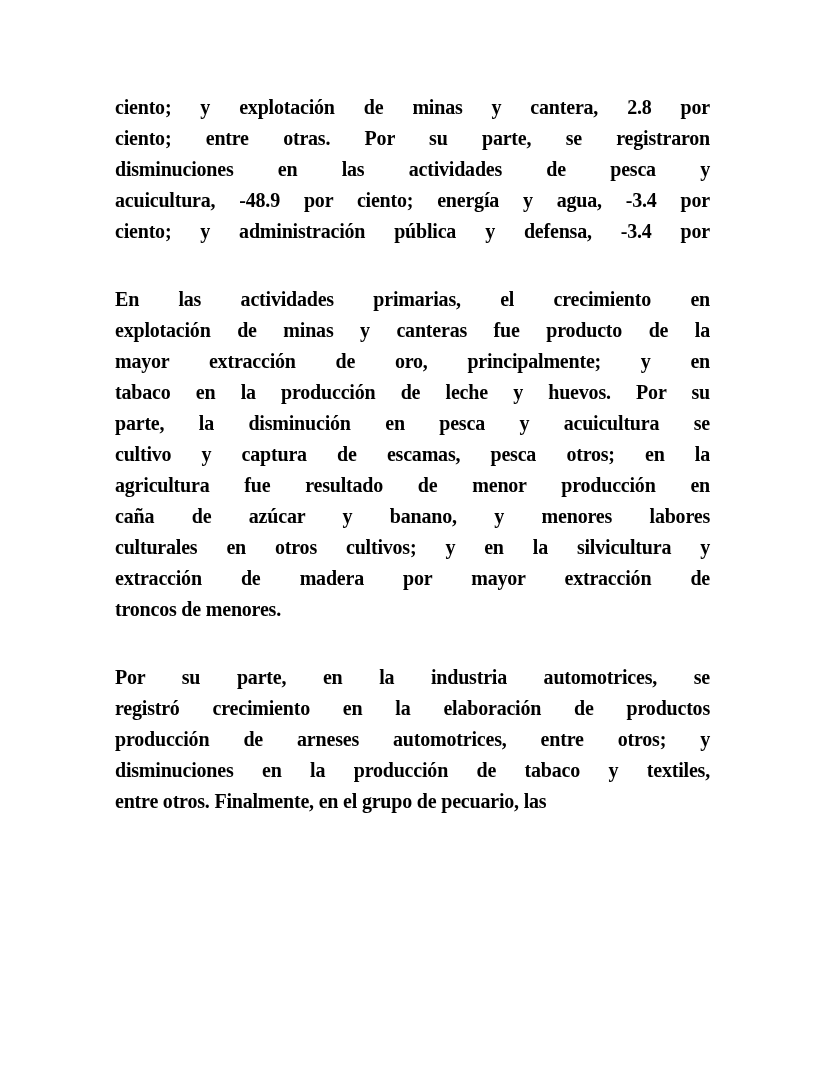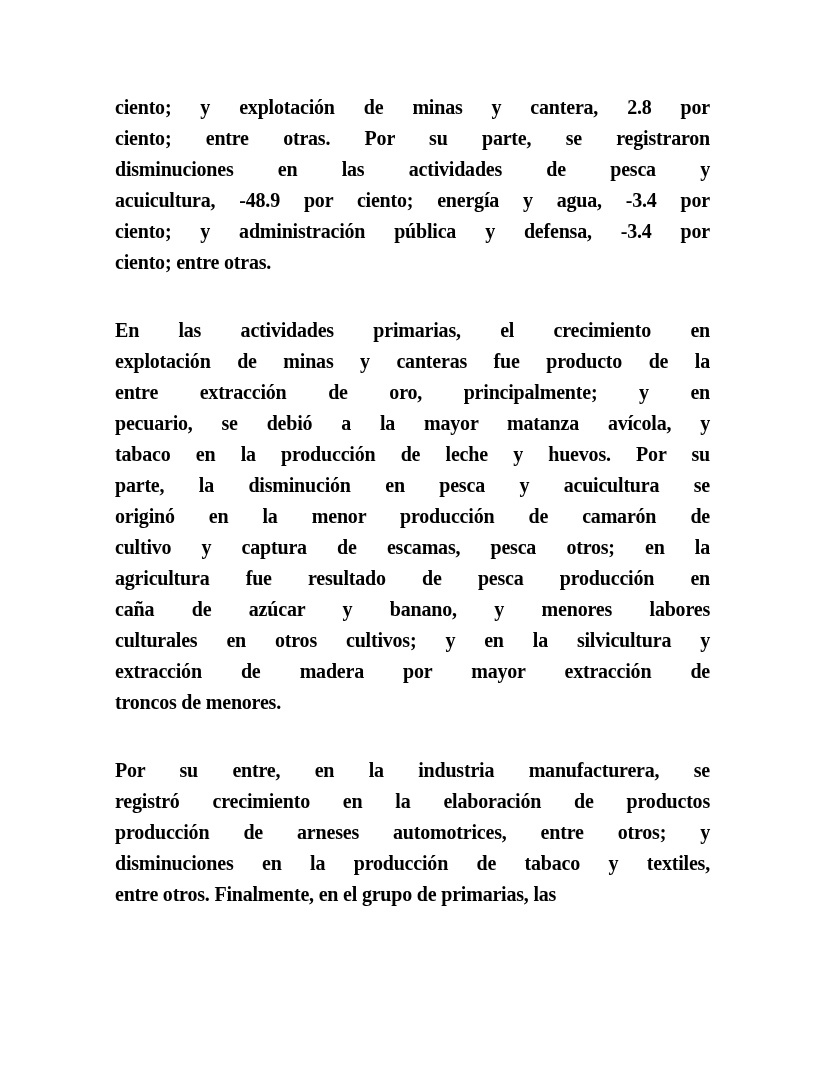--- a/index.html
+++ b/index.html
@@ -48,41 +48,38 @@
 
 <div class="sheet">
   <div class="text-block">
 
     <div class="para">
       <div class="line">ciento; y explotación de minas y cantera, 2.8 por</div>
       <div class="line">ciento; entre otras. Por su parte, se registraron</div>
       <div class="line">disminuciones en las actividades de pesca y</div>
       <div class="line">acuicultura, -48.9 por ciento; energía y agua, -3.4 por</div>
       <div class="line">ciento; y administración pública y defensa, -3.4 por</div>
-      <div class="line last">ciento; entre otras.</div>
     </div>
 
     <div class="para">
       <div class="line">En las actividades primarias, el crecimiento en</div>
       <div class="line">explotación de minas y canteras fue producto de la</div>
-      <div class="line">entre extracción de oro, principalmente; y en</div>
-      <div class="line">pecuario, se debió a la mayor matanza avícola, y</div>
+      <div class="line">mayor extracción de oro, principalmente; y en</div>
       <div class="line">tabaco en la producción de leche y huevos. Por su</div>
       <div class="line">parte, la disminución en pesca y acuicultura se</div>
-      <div class="line">originó en la menor producción de camarón de</div>
       <div class="line">cultivo y captura de escamas, pesca otros; en la</div>
-      <div class="line">agricultura fue resultado de pesca producción en</div>
+      <div class="line">agricultura fue resultado de menor producción en</div>
       <div class="line">caña de azúcar y banano, y menores labores</div>
       <div class="line">culturales en otros cultivos; y en la silvicultura y</div>
       <div class="line">extracción de madera por mayor extracción de</div>
       <div class="line last">troncos de menores.</div>
     </div>
 
     <div class="para">
-      <div class="line">Por su entre, en la industria manufacturera, se</div>
+      <div class="line">Por su parte, en la industria automotrices, se</div>
       <div class="line">registró crecimiento en la elaboración de productos</div>
       <div class="line">producción de arneses automotrices, entre otros; y</div>
       <div class="line">disminuciones en la producción de tabaco y textiles,</div>
-      <div class="line last">entre otros. Finalmente, en el grupo de primarias, las</div>
+      <div class="line last">entre otros. Finalmente, en el grupo de pecuario, las</div>
     </div>
 
   </div>
 </div>
 
 </body></html>

